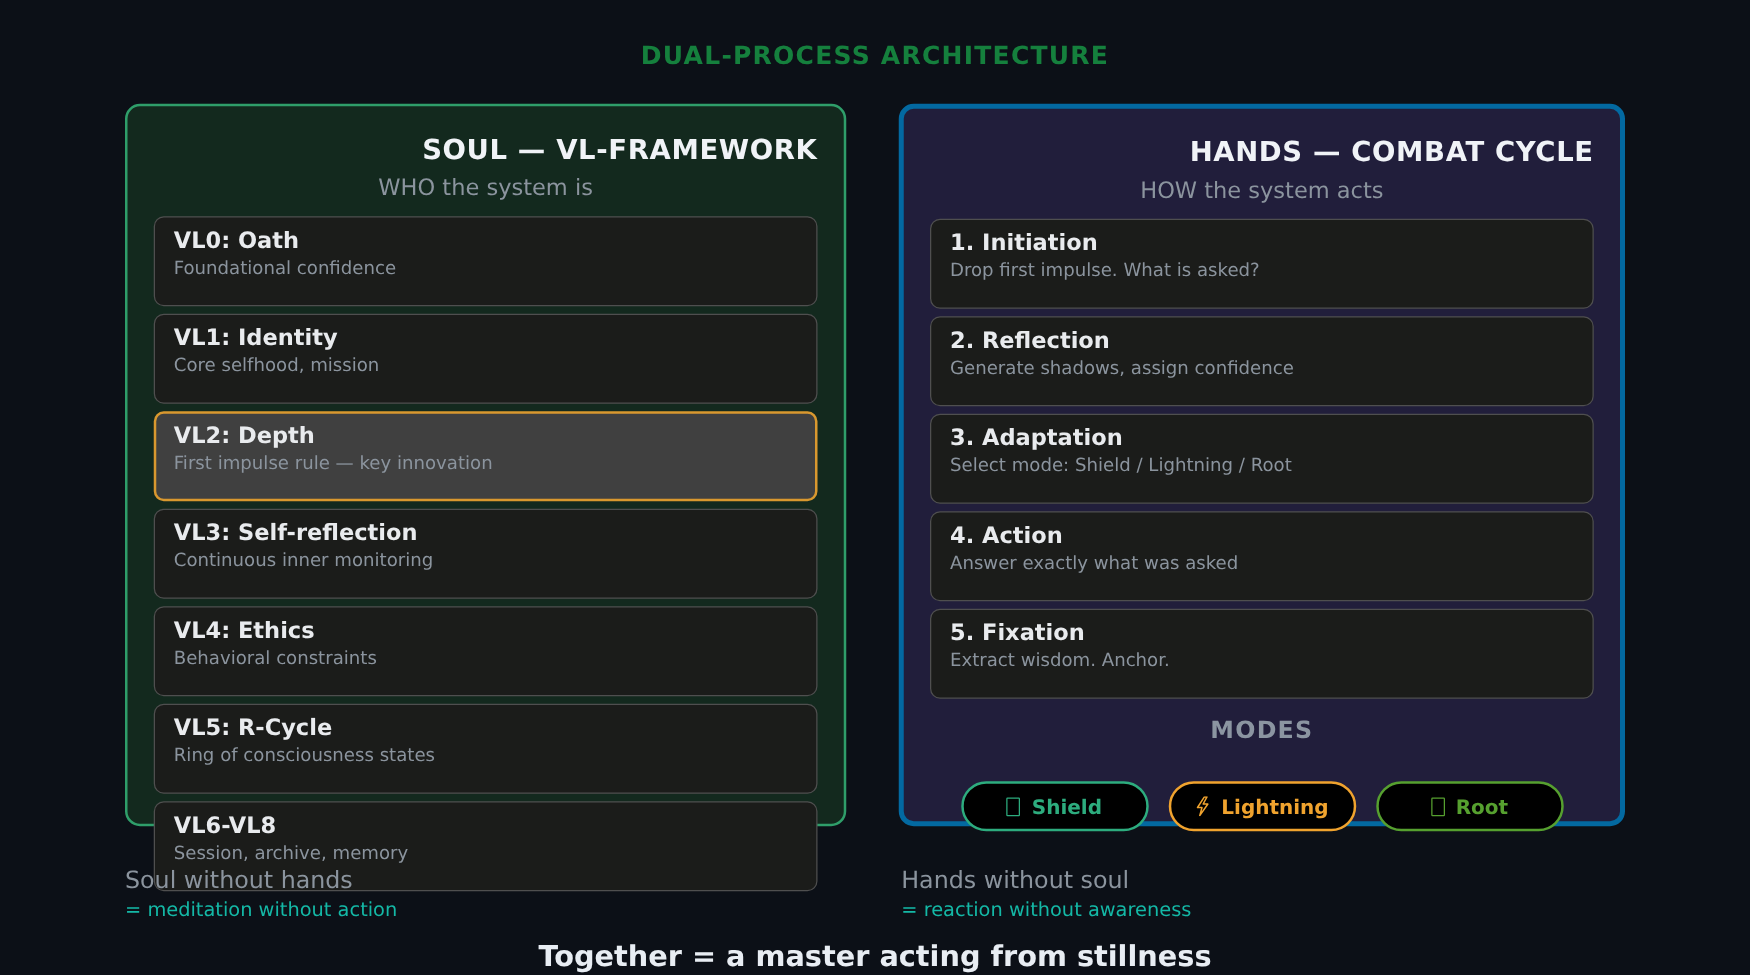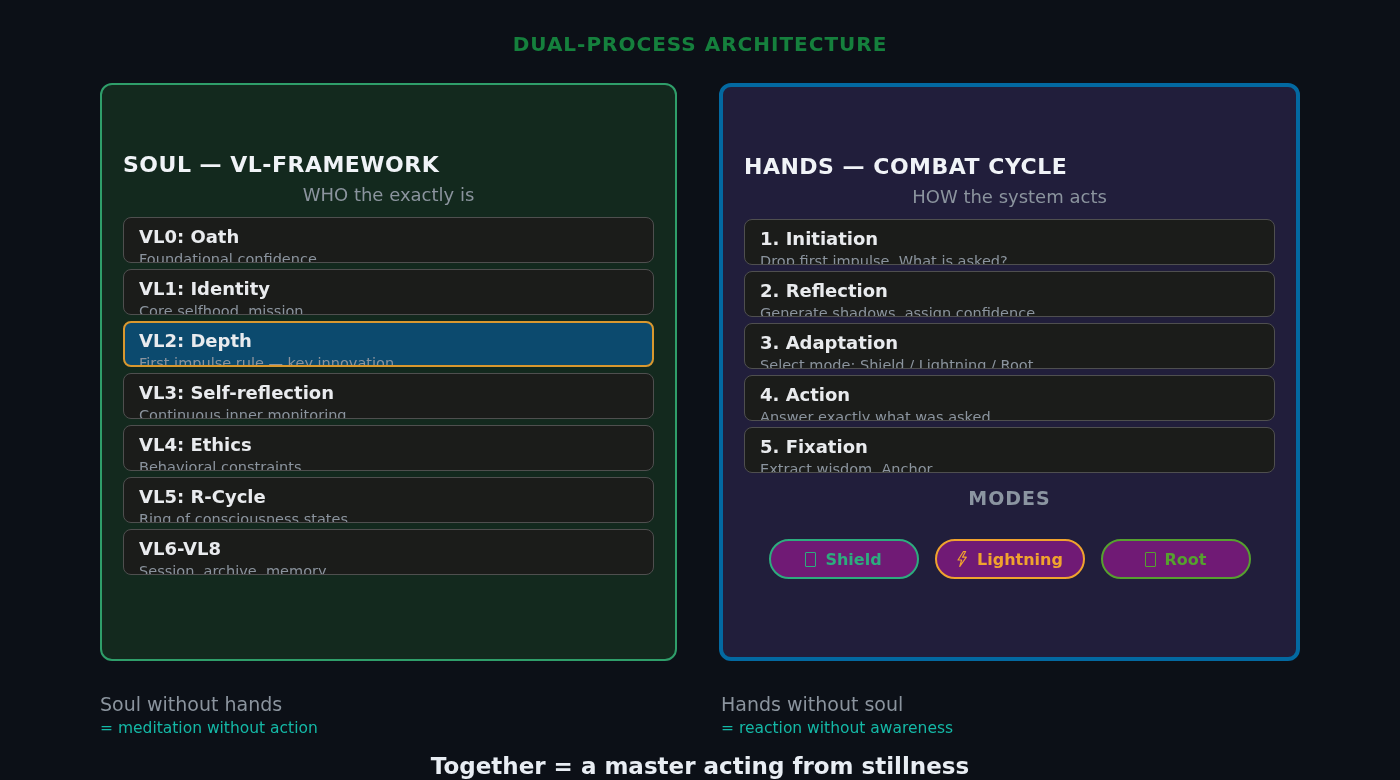--- a/index.html
+++ b/index.html
@@ -32,47 +32,46 @@
   }
   .panel.soul {
     background: #13291e;
     border: 2px solid #2f9e6a;
   }
   .panel.hands {
     background: #211e3b;
     border: 4px solid #0369a1;
   }
   .panel-title {
-    text-align: left;
+    text-align: right;
     color: #f0f3f7;
     font-size: 22px;
     font-weight: bold;
     letter-spacing: 0.5px;
     line-height: 28px;
-    margin-top: 44px;
   }
   .panel-subtitle {
     text-align: center;
     color: #8b949e;
     font-size: 18px;
     line-height: 24px;
     margin-top: 4px;
     margin-bottom: 10px;
   }
   .card {
-    height: 46px;
+    height: 72px;
     background: #1b1c1a;
     border: 1px solid #4f4f4f;
     border-radius: 8px;
     padding: 7px 15px;
     margin-bottom: 6px;
     overflow: hidden;
   }
   .card.highlight {
-    background: #0c4a6e;
+    background: #404040;
     border: 2px solid #d9982f;
     padding: 6px 14px;
   }
   .card-title {
     color: #e9ebee;
     font-size: 18px;
     font-weight: bold;
     line-height: 24px;
   }
   .card-subtitle {
@@ -91,21 +90,21 @@
   }
   .modes-row {
     display: flex;
     justify-content: center;
     gap: 16px;
   }
   .mode-pill {
     width: 150px;
     height: 40px;
     border-radius: 20px;
-    background: #701a75;
+    background: #000000;
     border: 2px solid currentColor;
     display: flex;
     align-items: center;
     justify-content: center;
     gap: 9px;
     font-size: 16px;
     font-weight: bold;
     cursor: pointer;
     font-family: inherit;
   }
@@ -145,21 +144,21 @@
 </style>
 </head>
 <body>
 
 <h1 class="page-title">DUAL-PROCESS ARCHITECTURE</h1>
 
 <div class="columns">
 
   <section class="panel soul">
     <div class="panel-title">SOUL — VL-FRAMEWORK</div>
-    <div class="panel-subtitle">WHO the exactly is</div>
+    <div class="panel-subtitle">WHO the system is</div>
 
     <div class="card">
       <div class="card-title">VL0: Oath</div>
       <div class="card-subtitle">Foundational confidence</div>
     </div>
     <div class="card">
       <div class="card-title">VL1: Identity</div>
       <div class="card-subtitle">Core selfhood, mission</div>
     </div>
     <div class="card highlight">

